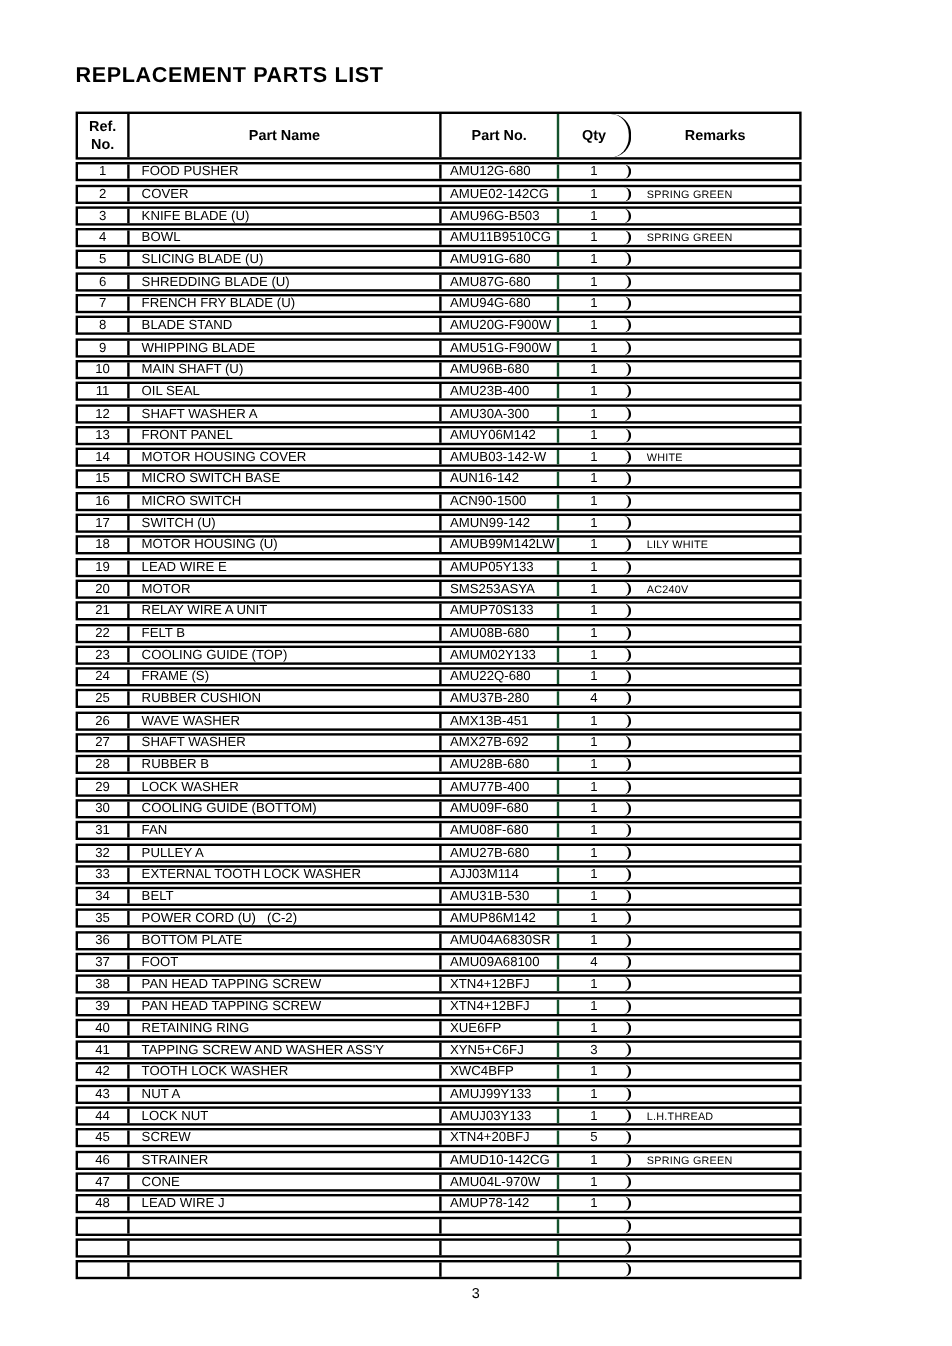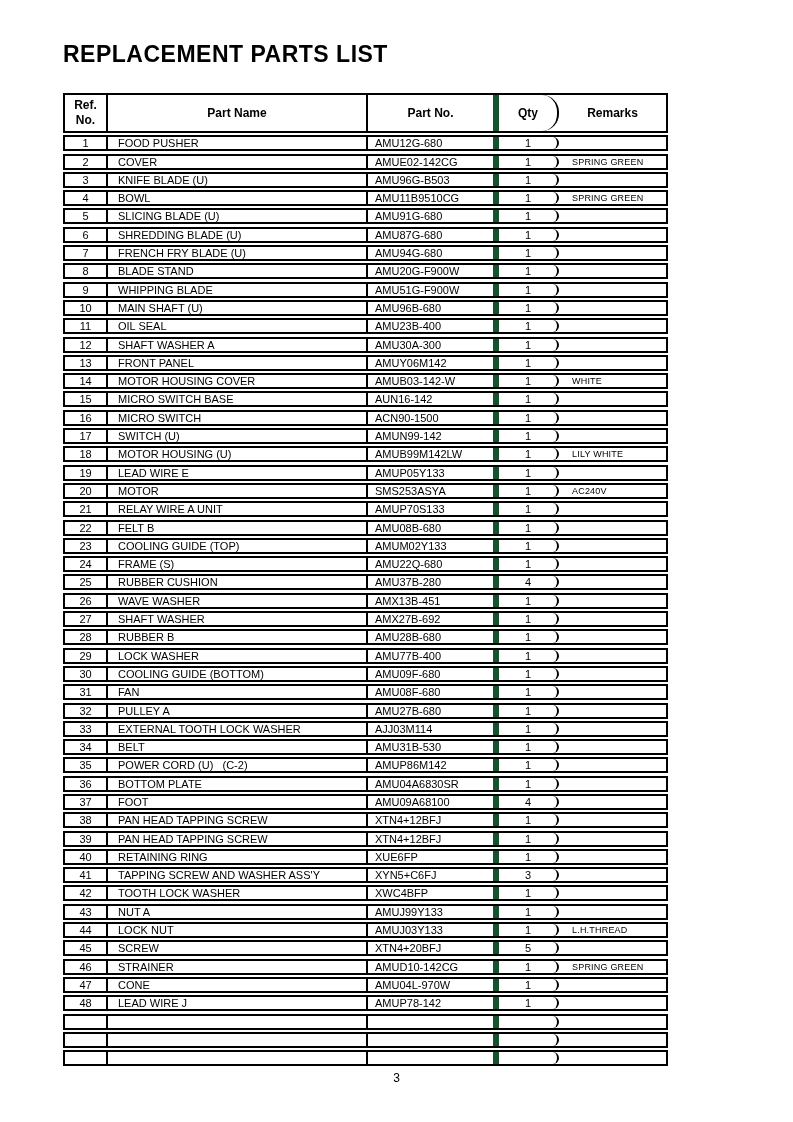--- a/index.html
+++ b/index.html
@@ -11,22 +11,22 @@
   .page {
     position: relative;
     width: 793px;
     height: 1122px;
     background: #ffffff;
     overflow: hidden;
   }
   .title {
     position: absolute;
     left: 63px;
-    top: 41px;
-    font-size: 23px;
+    top: 52px;
+    font-size: 18px;
     font-weight: bold;
     letter-spacing: 0.5px;
     white-space: nowrap;
   }
   .parts-table {
     position: absolute;
     left: 63px;
     top: 93px;
     width: 605px;
   }
@@ -55,21 +55,21 @@
     width: 605px;
     height: 16px;
     border: 2px solid #000;
     margin-top: 2.3px;
     font-size: 11px;
     background: #fff;
   }
   .cell { overflow: hidden; white-space: nowrap; }
   .c-ref    { width: 43px;  border-right: 2px solid #000; text-align: center; }
   .c-name   { width: 260px; border-right: 2px solid #000; padding-left: 10px; text-align: left; white-space: pre; }
-  .c-partno { width: 131px; border-right: 6px solid #14532d; padding-left: 7px;  text-align: left; }
+  .c-partno { width: 98px; border-right: 2px solid #14532d; padding-left: 7px;  text-align: left; }
   .c-qty    { width: 60px;  border-right: 2px solid #000; text-align: center; border-radius: 17px; }
   .c-remarks{ flex: 1; padding-left: 13px; text-align: left; }
   .data-row .cell {
     display: flex;
     align-items: center;
   }
   .data-row .c-ref, .data-row .c-qty { justify-content: center; }
   .data-row .c-remarks { font-size: 9px; letter-spacing: 0.2px; }
   .page-number {
     position: absolute;

